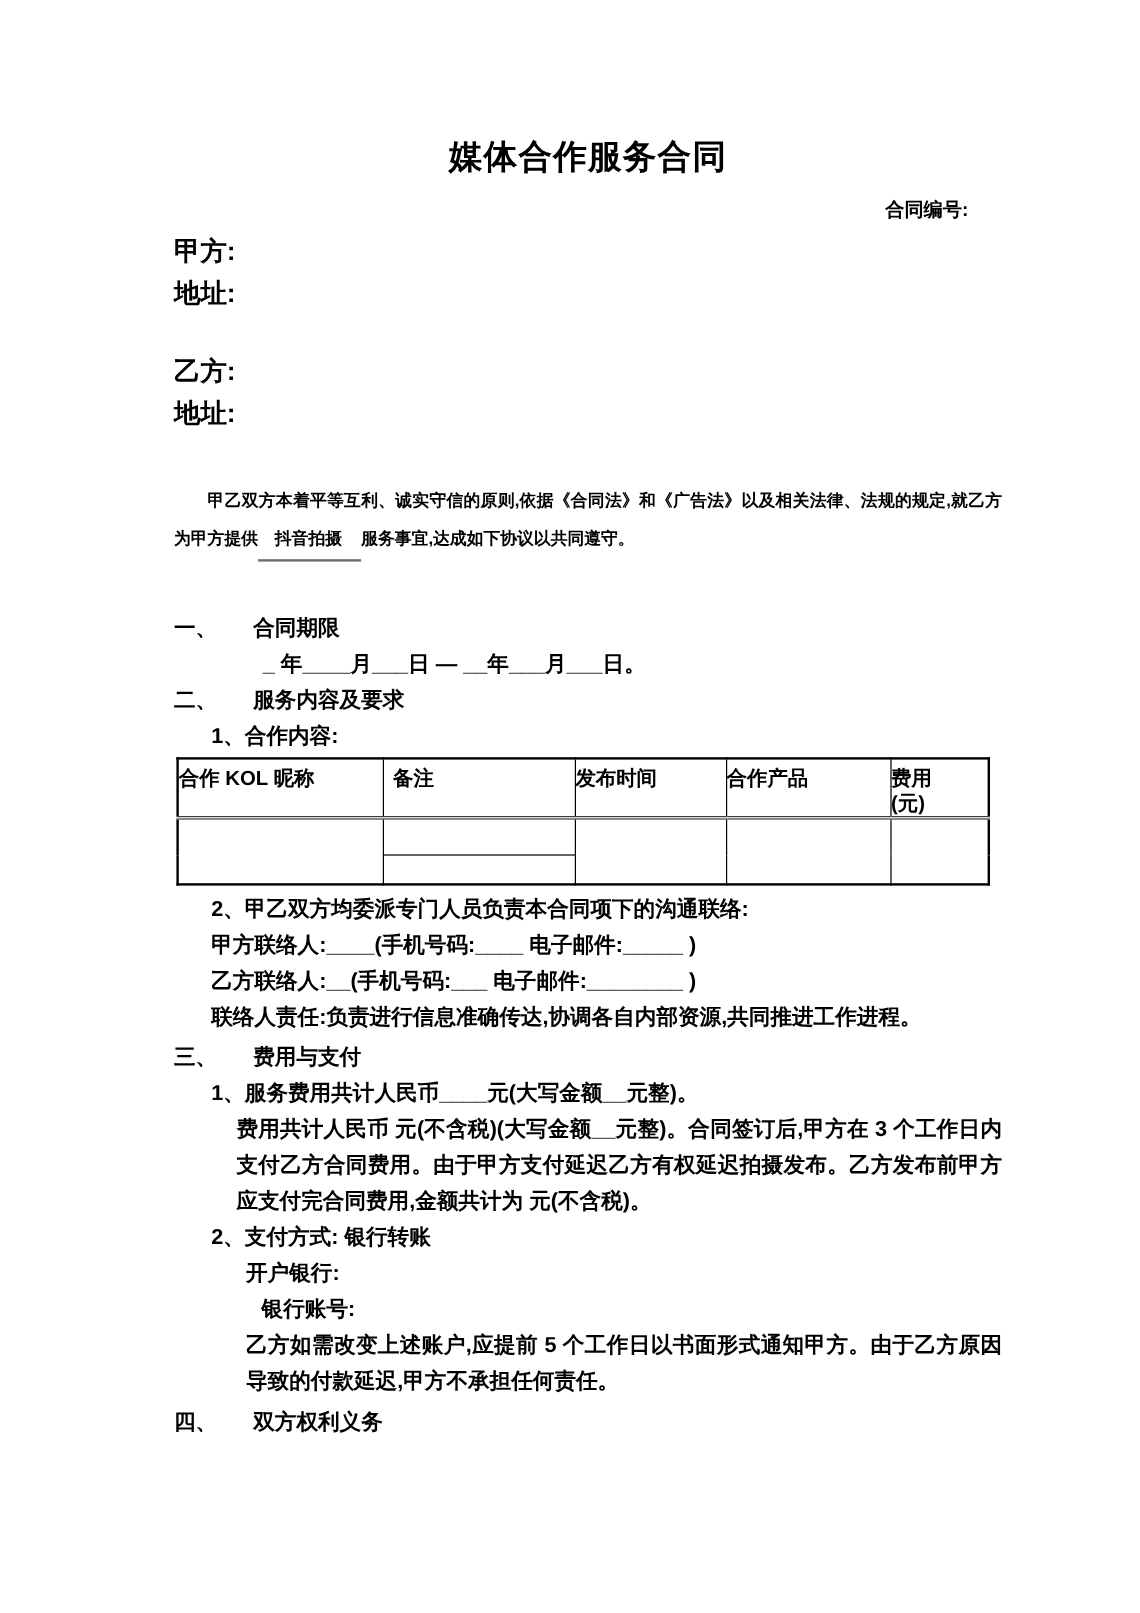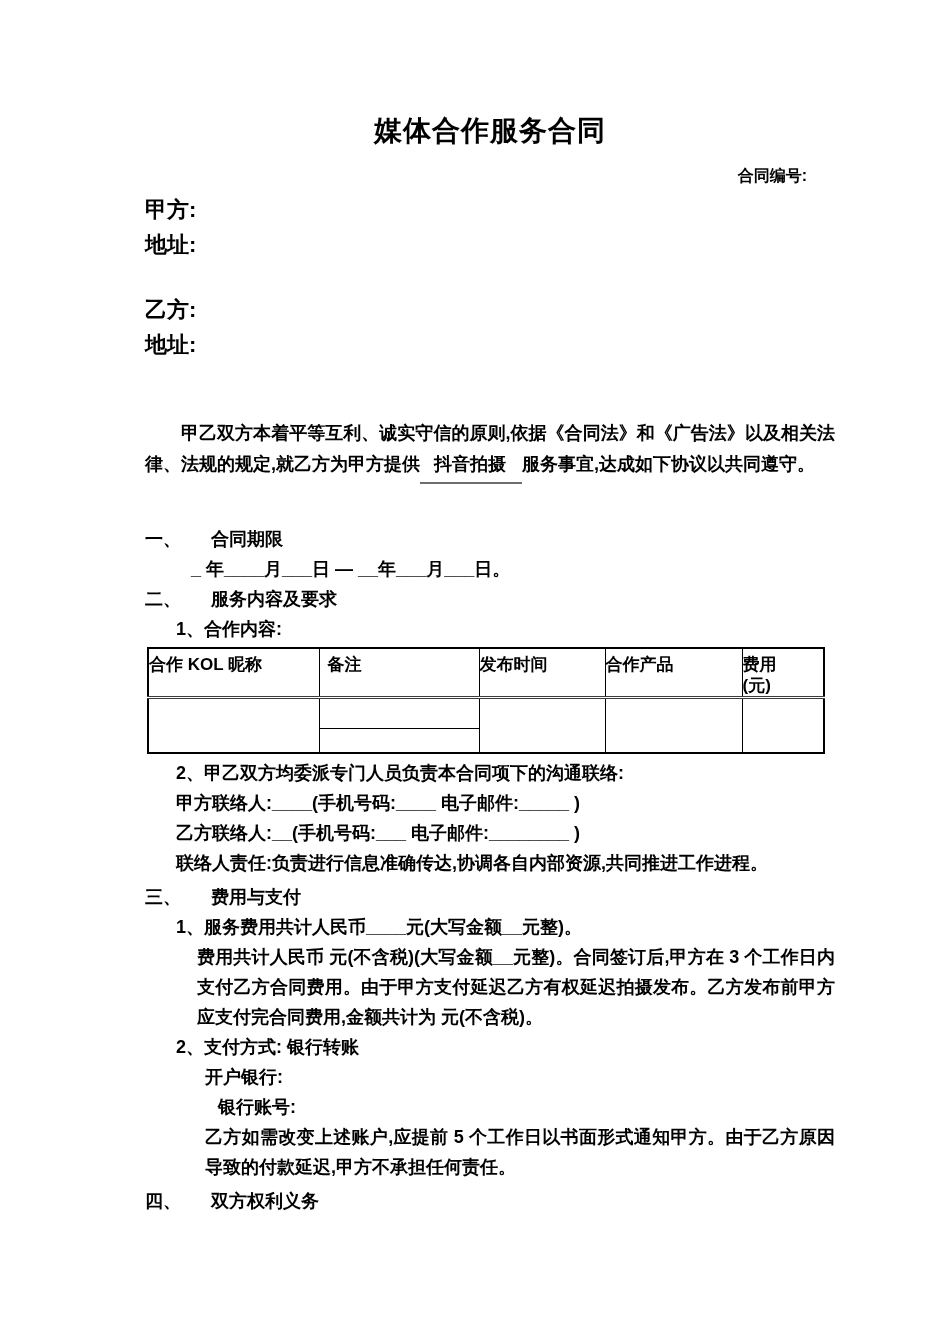--- a/index.html
+++ b/index.html
@@ -29,42 +29,42 @@
     font-weight: bold;
     text-align: right;
   }
   .party-line {
     font-size: 22px; line-height: 35px;
     font-weight: bold;
   }
   .party-a { margin-top: 5px; }
   .gap-before { margin-top: 30px; }
   .preamble {
-    margin-top: 56px;
-    font-size: 18px; line-height: 31px;
+    margin-top: 40px;
+    font-size: 14px; line-height: 31px;
     font-weight: bold;
     text-align: justify;
     text-indent: 2em;
   }
   .service-blank {
     border-bottom: 2px solid #6e6e6e;
     padding: 0 16px 2px 14px;
     text-indent: 0;
     display: inline-block;
   }
   .line {
     font-size: 18px; line-height: 30px;
     font-weight: bold;
   }
   .sec { display: flex; }
   .sec .num { width: 66px; flex: none; }
   .sec-1 { margin-top: 40px; }
   .sec-3 { margin-top: 4px; }
   .sec-4 { margin-top: 4px; }
-  .date-line { margin-left: 46px; }
+  .date-line { margin-left: 74px; }
   .ind1 { margin-left: 31px; }
   .ind2 { margin-left: 52px; text-align: justify; }
   .ind3 { margin-left: 60px; }
   .ind4 { margin-left: 73px; }
   .just { text-align: justify; }
   table.coop {
     border-collapse: collapse;
     table-layout: fixed;
     width: 676px;
     margin: 3px 0 4px 2px;

